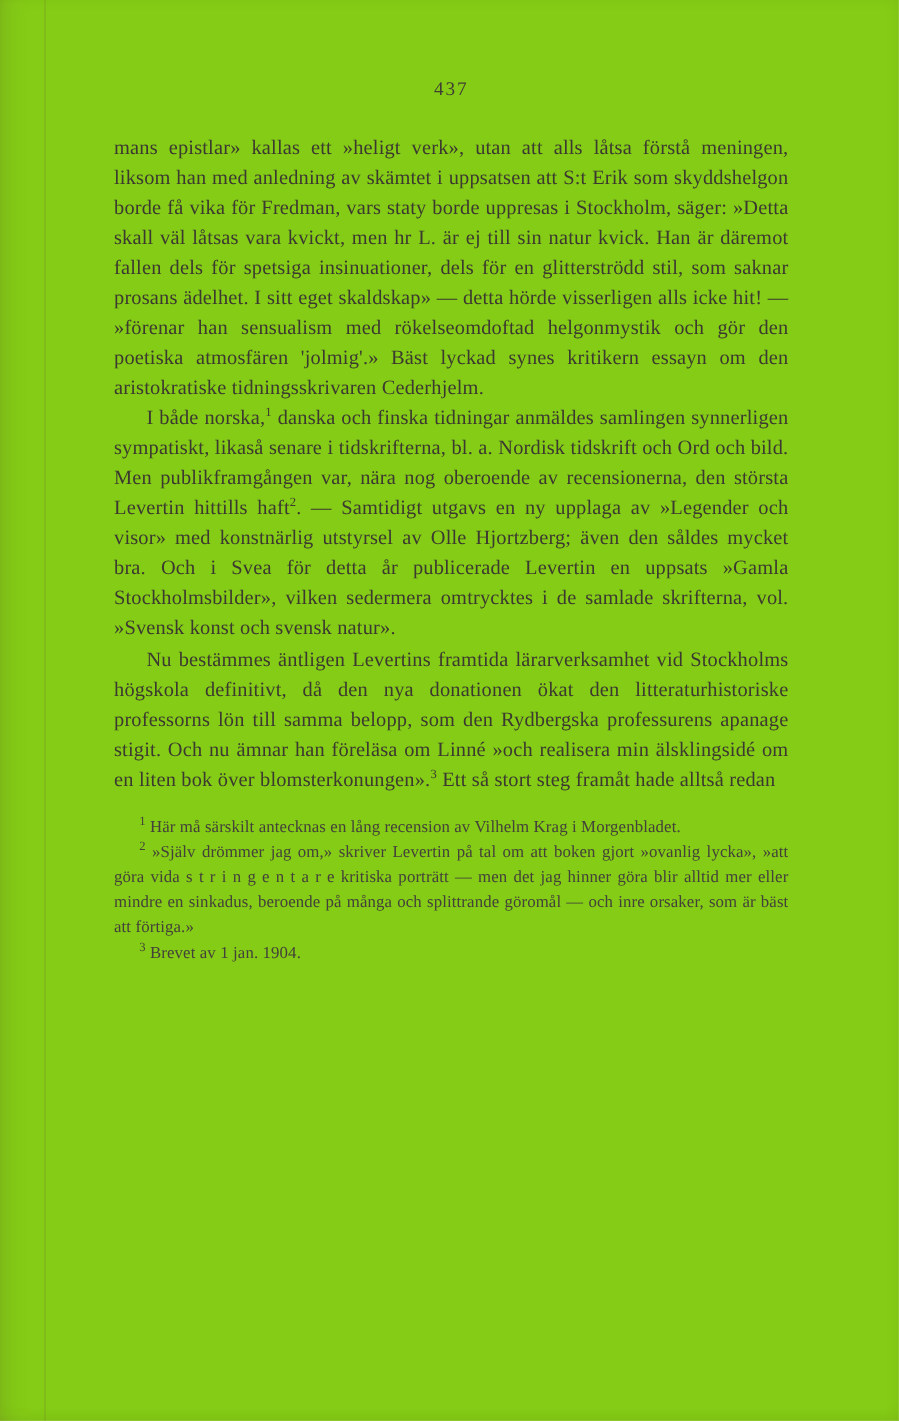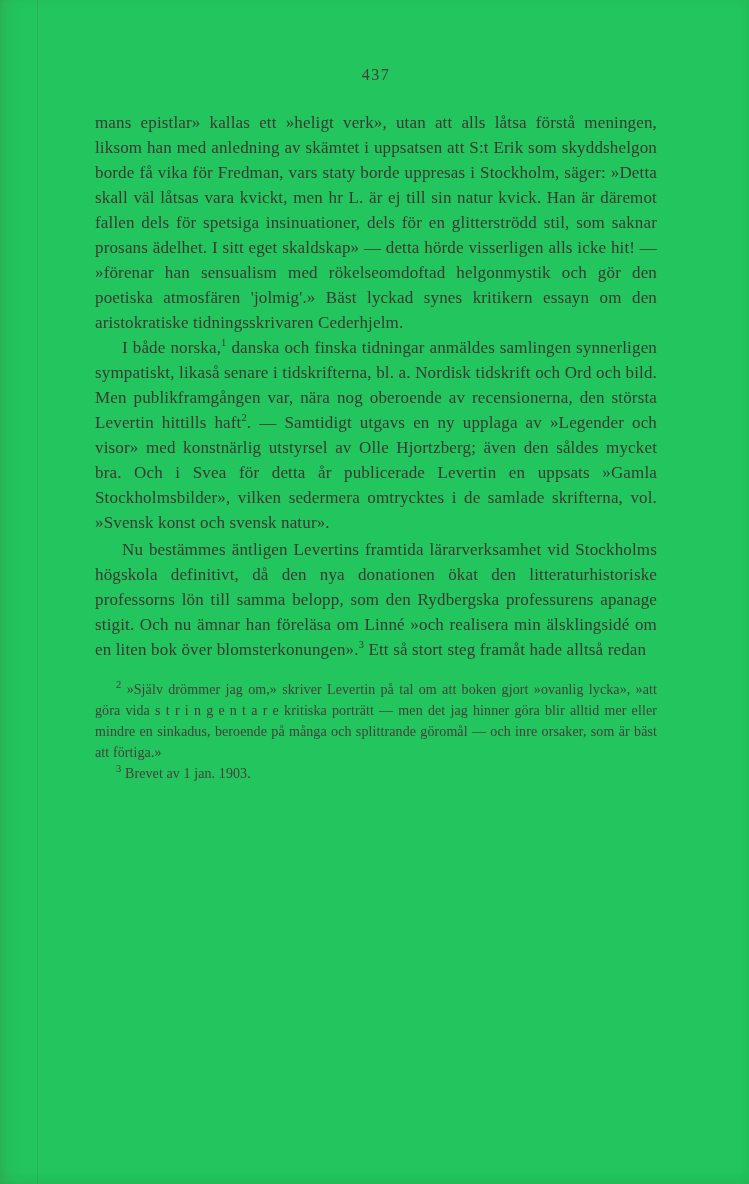--- a/index.html
+++ b/index.html
@@ -11,21 +11,21 @@
     height: 1184px;
     background: #f6f0d4;
     font-family: "Liberation Serif", "DejaVu Serif", serif;
     color: #3c3930;
     position: relative;
     overflow: hidden;
   }
   .book-page {
     position: absolute;
     inset: 0;
-    background: #22c55e;
+    background: #84cc16;
     box-shadow: inset 14px 0 22px -16px rgba(92, 80, 44, 0.35),
                 inset -6px 0 16px -12px rgba(92, 80, 44, 0.18),
                 inset 0 -8px 18px -14px rgba(92, 80, 44, 0.18);
   }
   .scan-edge-line {
     position: absolute;
     left: 37px;
     top: 0;
     bottom: 0;
     width: 1px;
@@ -89,21 +89,22 @@
       <p class="para"><span>mans epistlar» kallas ett »heligt verk», utan att alls låtsa förstå meningen, liksom han med anledning av skämtet i uppsatsen att S:t Erik som skyddshelgon borde få vika för Fredman, vars staty borde uppresas i Stockholm, säger: »Detta skall väl låtsas vara kvickt, men hr L. är ej till sin natur kvick. Han är däremot fallen dels för spetsiga insinuationer, dels för en glitterströdd stil, som saknar prosans ädelhet. I sitt eget skaldskap» — detta hörde visserligen alls icke hit! — »förenar han sensualism med rökelseomdoftad helgonmystik och gör den poetiska atmosfären 'jolmig'.» Bäst lyckad synes kritikern essayn om den aristokratiske tidningsskrivaren Cederhjelm.</span></p>
 
       <p class="para indent"><span>I både norska,</span><sup>1</sup><span> danska och finska tidningar anmäldes samlingen synnerligen sympatiskt, likaså senare i tidskrifterna, bl. a. Nordisk tidskrift och Ord och bild. Men publikframgången var, nära nog oberoende av recensionerna, den största Levertin hittills haft</span><sup>2</sup><span>. — Samtidigt utgavs en ny upplaga av »Legender och visor» med konstnärlig utstyrsel av Olle Hjortzberg; även den såldes mycket bra. Och i Svea för detta år publicerade Levertin en uppsats »Gamla Stockholmsbilder», vilken sedermera omtrycktes i de samlade skrifterna, vol. »Svensk konst och svensk natur».</span></p>
 
       <p class="para indent gap"><span>Nu bestämmes äntligen Levertins framtida lärarverksamhet vid Stockholms högskola definitivt, då den nya donationen ökat den litteraturhistoriske professorns lön till samma belopp, som den Rydbergska professurens apanage stigit. Och nu ämnar han föreläsa om Linné »och realisera min älsklingsidé om en liten bok över blomsterkonungen».</span><sup>3</sup><span> Ett så stort steg framåt hade alltså redan</span></p>
 
     </div>
 
     <div class="footnotes">
 
+      <p class="footnote"><sup>1</sup> <span>Här må särskilt antecknas en lång recension av Vilhelm Krag i Morgenbladet.</span></p>
 
       <p class="footnote"><sup>2</sup> <span>»Själv drömmer jag om,» skriver Levertin på tal om att boken gjort »ovanlig lycka», »att göra vida s t r i n g e n t a r e kritiska porträtt — men det jag hinner göra blir alltid mer eller mindre en sinkadus, beroende på många och splittrande göromål — och inre orsaker, som är bäst att förtiga.»</span></p>
 
-      <p class="footnote"><sup>3</sup> <span>Brevet av 1 jan. 1903.</span></p>
+      <p class="footnote"><sup>3</sup> <span>Brevet av 1 jan. 1904.</span></p>
 
     </div>
 
   </div>
 </div>
 
 </body></html>

